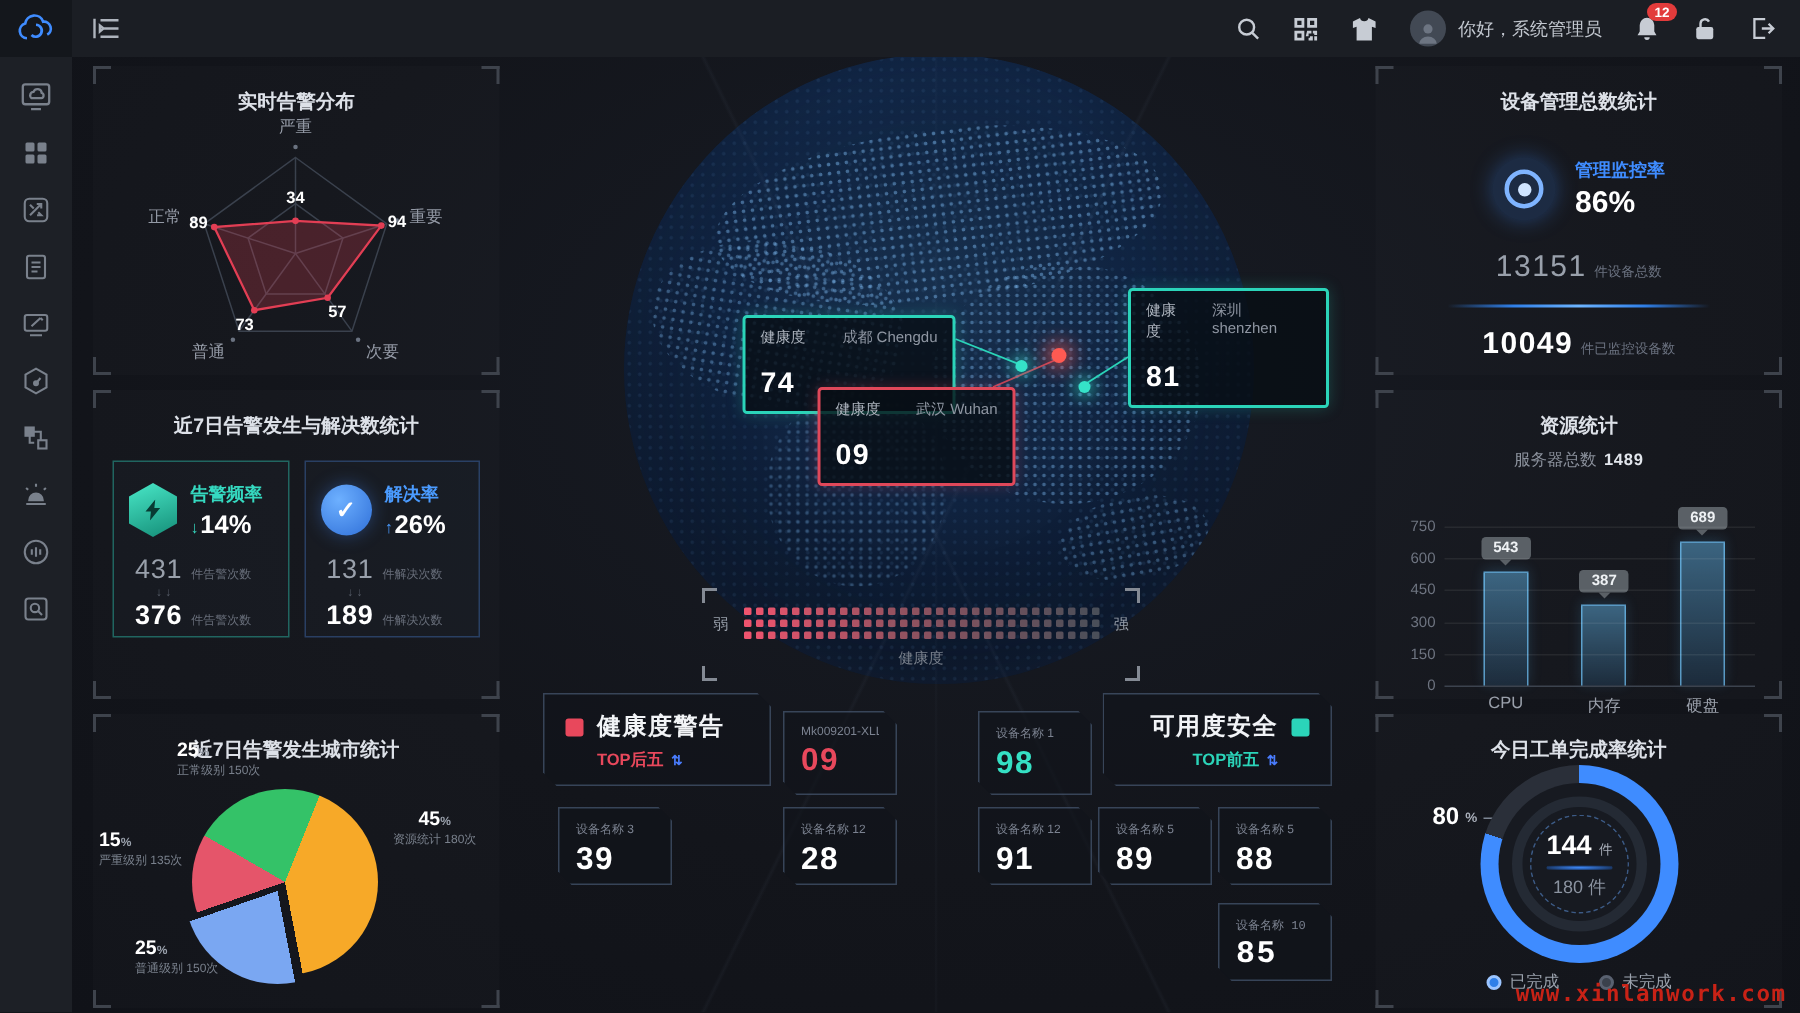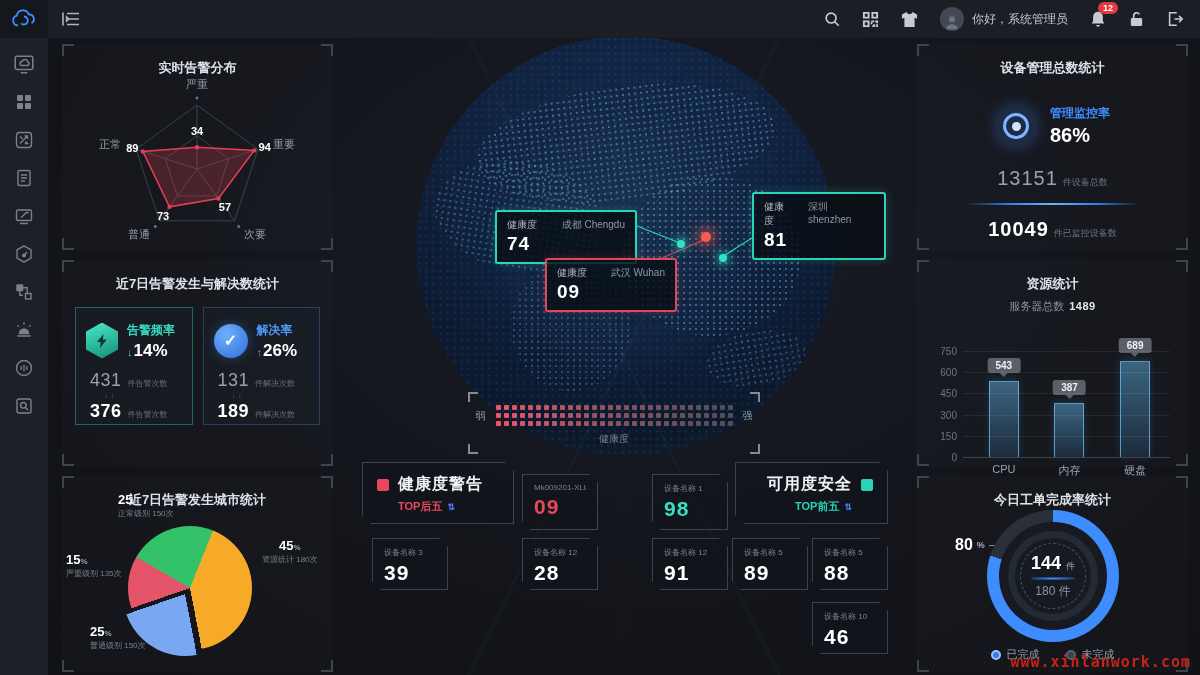--- a/index.html
+++ b/index.html
@@ -158,21 +158,21 @@
   .leg-item { display:flex; align-items:center; gap:6px; font-size:11px; color:#9aa1ac; }
   .dot-done { width:10px; height:10px; border-radius:50%; background:#2f7fe8; border:2px solid #9cc5ff; }
   .dot-todo { width:10px; height:10px; border-radius:50%; background:#3a414c; border:2px solid #596170; }
 
   
   .marker { position:absolute; z-index:4; background:rgba(8,14,20,.8); padding:6px 10px 7px; border-radius:3px; cursor:pointer; }
   .marker.ok { border:2px solid #2bd4b9; box-shadow:0 0 10px rgba(43,212,185,.25); }
   .marker.bad { border:2px solid #e0485a; box-shadow:0 0 10px rgba(224,72,90,.25); }
   .m-row { display:flex; justify-content:space-between; gap:14px; font-size:10px; color:#aeb5bf; }
   .m-city { color:#8f96a2; }
-  .m-val { font-size:19px; font-weight:bold; color:#fff; margin-top:1px; letter-spacing:1px; }
+  .m-val { font-size:19px; font-weight:bold; color:#fff; margin-top:13px; letter-spacing:1px; }
   #mk-chengdu { left:447px; top:172px; width:142px; }
   #mk-wuhan   { left:497px; top:220px; width:132px; }
   #mk-shenzhen{ left:704px; top:154px; width:134px; }
   .map-dot { position:absolute; border-radius:50%; z-index:3; }
   .map-dot.teal { width:8px; height:8px; background:#35e2c8; box-shadow:0 0 10px 3px rgba(53,226,200,.55); }
   .map-dot.red  { width:10px; height:10px; background:#ff5a52; box-shadow:0 0 12px 5px rgba(255,90,82,.5); }
   #map-lines { position:absolute; inset:0; z-index:3; pointer-events:none; }
 
   
   .hlegend { position:absolute; left:420px; top:354px; width:292px; height:62px;
@@ -209,21 +209,21 @@
   .hdr-sub { font-size:11px; font-weight:bold; margin-top:4px; display:flex; align-items:center; gap:5px; }
   #hdr-warning .hdr-sub { color:#e8485c; padding-left:21px; }
   #hdr-avail .hdr-sub { color:#2bd4b9; justify-content:flex-end; padding-right:21px; }
   .sort-ico { font-size:9px; color:#4a7dff; }
 
   #c-mk  { left:474px; top:436px; height:56px; } #c-n3  { left:324px; top:500px; }
   #c-n7  { left:394px; top:500px; } #c-n12w { left:474px; top:500px; }
   #c-n2  { left:314px; top:564px; }
   #c-a1  { left:604px; top:436px; height:56px; } #c-a12 { left:604px; top:500px; }
   #c-a5a { left:684px; top:500px; } #c-a5b { left:764px; top:500px; }
-  #c-a10 { left:764px; top:564px; }
+  #c-a10 { left:764px; top:564px;font-family:Liberation Mono, monospace; }
 
   .watermark { position:absolute; right:9px; bottom:4px; z-index:9; color:rgba(210,35,22,.95);
     font-family:"DejaVu Sans Mono", monospace; font-weight:bold; font-size:15px; letter-spacing:1px; }
 </style>
 </head>
 <body>
 
 <div class="app">
 
   <header class="topbar">
@@ -728,18 +728,18 @@
     <div class="dcard" id="c-a5a">
       <div class="lbl">设备名称 5</div>
       <div class="val">89</div>
     </div>
     <div class="dcard" id="c-a5b">
       <div class="lbl">设备名称 5</div>
       <div class="val">88</div>
     </div>
     <div class="dcard" id="c-a10">
       <div class="lbl">设备名称 10</div>
-      <div class="val">46</div>
+      <div class="val">85</div>
     </div>
 
     <div class="watermark">www.xinlanwork.com</div>
   </main>
 </div>
 
 </body></html>

